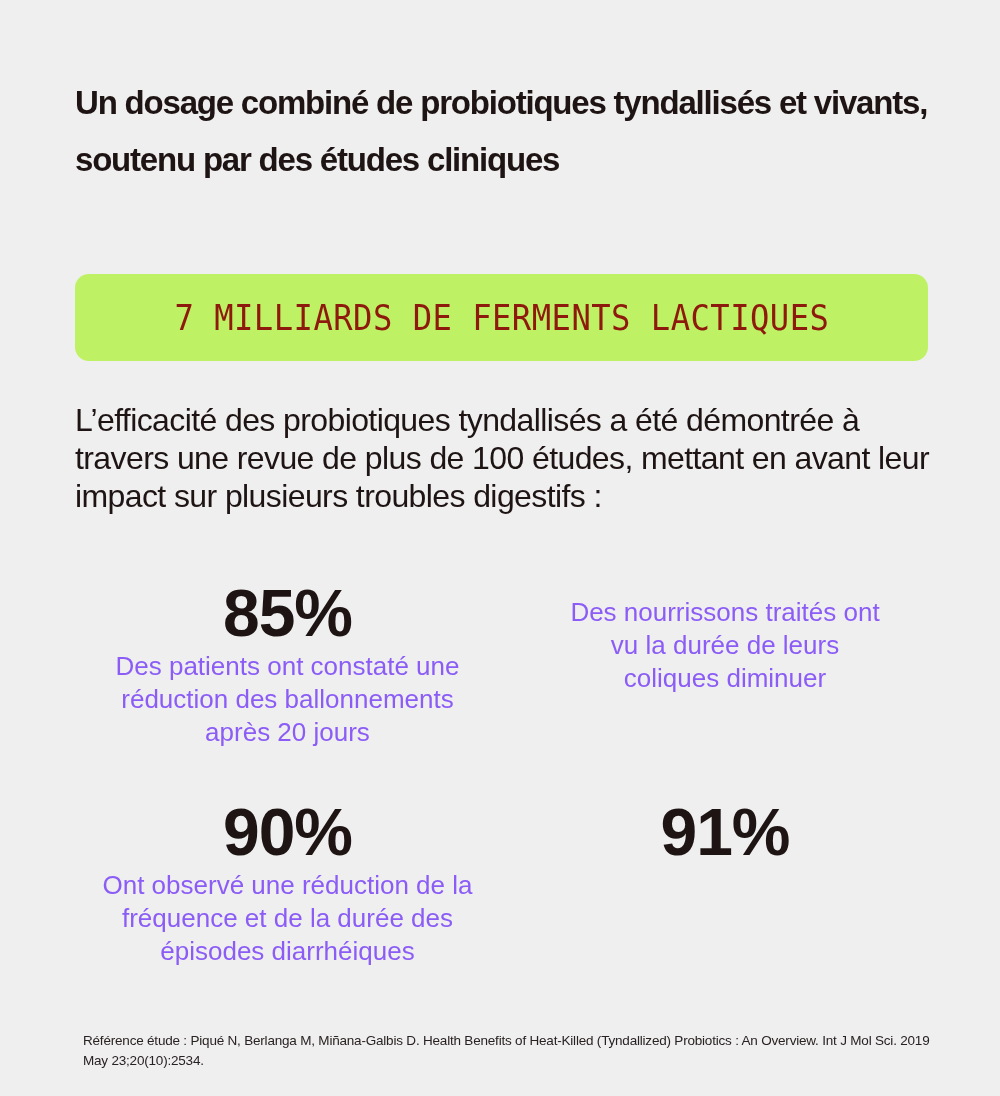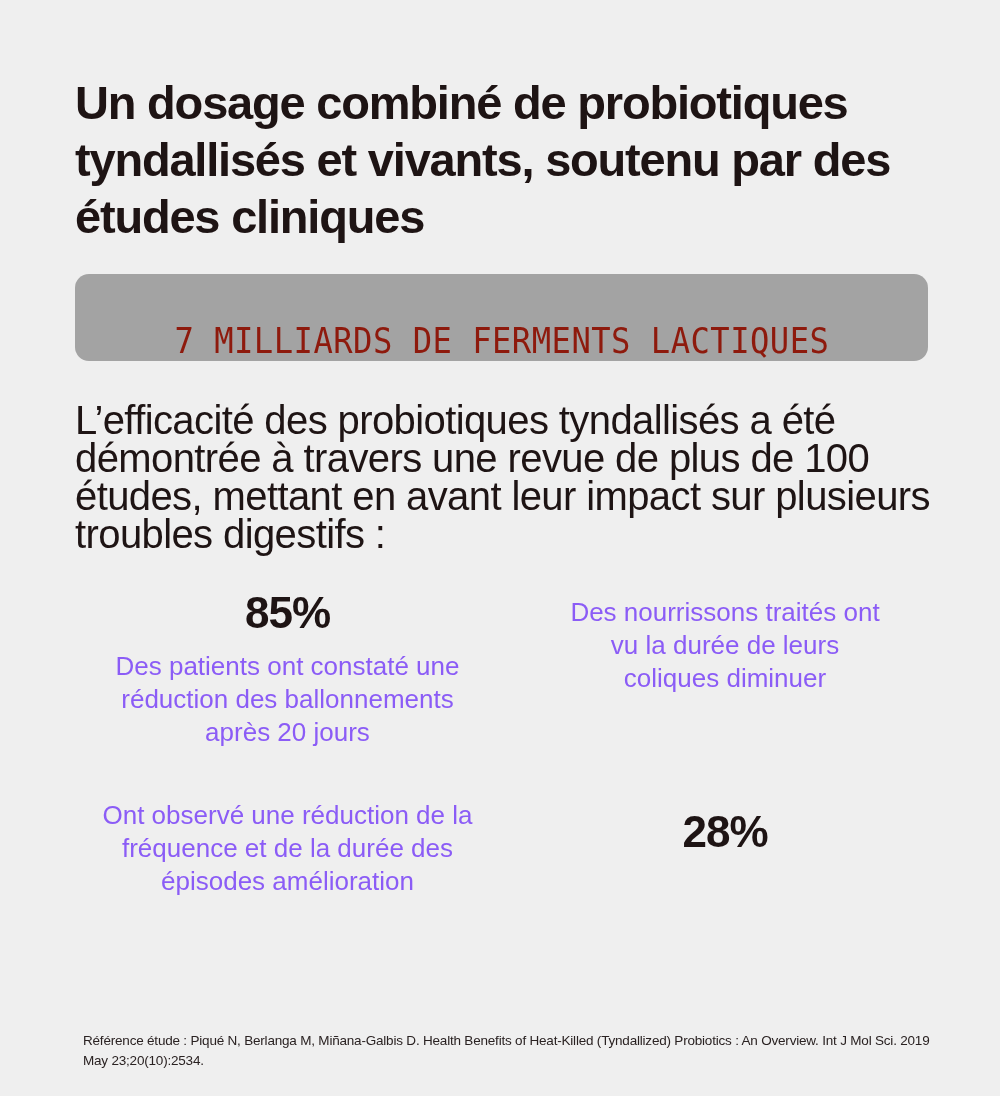--- a/index.html
+++ b/index.html
@@ -6,55 +6,55 @@
   body {
     width: 1000px; height: 1096px;
     background: #efefef;
     color: #1e1414;
     font-family: "Liberation Sans", sans-serif;
     position: relative;
     overflow: hidden;
   }
   .title {
     position: absolute; left: 75px; top: 74px; width: 880px;
-    font-size: 47px; font-weight: bold; line-height: 57px;
+    font-size: 33px; font-weight: bold; line-height: 57px;
     letter-spacing: -1.2px;
     color: #1e1414;
     margin: 0;
   }
   .banner {
     position: absolute; left: 75px; top: 274px; width: 853px; height: 87px;
-    background: #a3a3a3;
+    background: #bef264;
     border-radius: 14px;
-    display: flex; align-items: flex-end; justify-content: center;
+    display: flex; align-items: center; justify-content: center;
   }
   .banner span {
     font-family: "DejaVu Sans Mono", "Liberation Mono", monospace;
     font-size: 35px;
     color: #8e1a0d;
     letter-spacing: 0.5px;
     transform: scaleX(0.92);
     display: inline-block;
   }
   .intro {
     position: absolute; left: 75px; top: 401px; width: 870px;
-    font-size: 40px; line-height: 38px;
+    font-size: 32px; line-height: 38px;
     letter-spacing: -0.6px;
     color: #1e1414;
     margin: 0;
   }
   .stats {
     position: absolute; left: 75px; top: 578px; width: 855px;
     display: grid;
     grid-template-columns: 445px 410px;
     row-gap: 48px;
   }
   .stat { text-align: center; }
   .stat .value {
-    font-size: 44px; font-weight: bold; line-height: 70px;
+    font-size: 66px; font-weight: bold; line-height: 70px;
     letter-spacing: -1px;
     color: #1e1414;
   }
   .stat .desc {
     font-size: 26px; line-height: 33px;
     color: #8b5cf6;
     margin-top: 2px;
   }
   .stat.left .value, .stat.left .desc { margin-right: 20px; }
   .reference {
@@ -78,20 +78,21 @@
 
 <div class="stats">
   <div class="stat left">
     <div class="value">85%</div>
     <div class="desc" style="width:390px;margin-left:auto;margin-right:auto;position:relative;left:-10px;">Des patients ont constaté une réduction des ballonnements après 20 jours</div>
   </div>
   <div class="stat">
     <div class="desc" style="width:320px;margin-left:auto;margin-right:auto;margin-top:18px;">Des nourrissons traités ont vu la durée de leurs coliques diminuer</div>
   </div>
   <div class="stat left">
-    <div class="desc" style="width:380px;margin-left:auto;margin-right:auto;position:relative;left:-10px;">Ont observé une réduction de la fréquence et de la durée des épisodes amélioration</div>
+    <div class="value">90%</div>
+    <div class="desc" style="width:380px;margin-left:auto;margin-right:auto;position:relative;left:-10px;">Ont observé une réduction de la fréquence et de la durée des épisodes diarrhéiques</div>
   </div>
   <div class="stat">
-    <div class="value">28%</div>
+    <div class="value">91%</div>
   </div>
 </div>
 
 <p class="reference">Référence étude : Piqué N, Berlanga M, Miñana-Galbis D. Health Benefits of Heat-Killed (Tyndallized) Probiotics : An Overview. Int J Mol Sci. 2019 May 23;20(10):2534.</p>
 
 </body></html>

